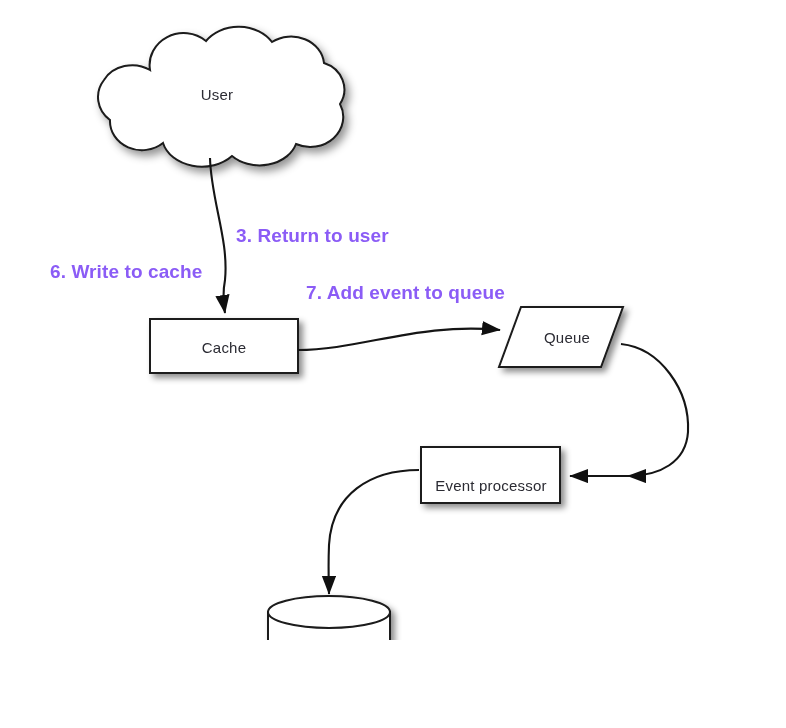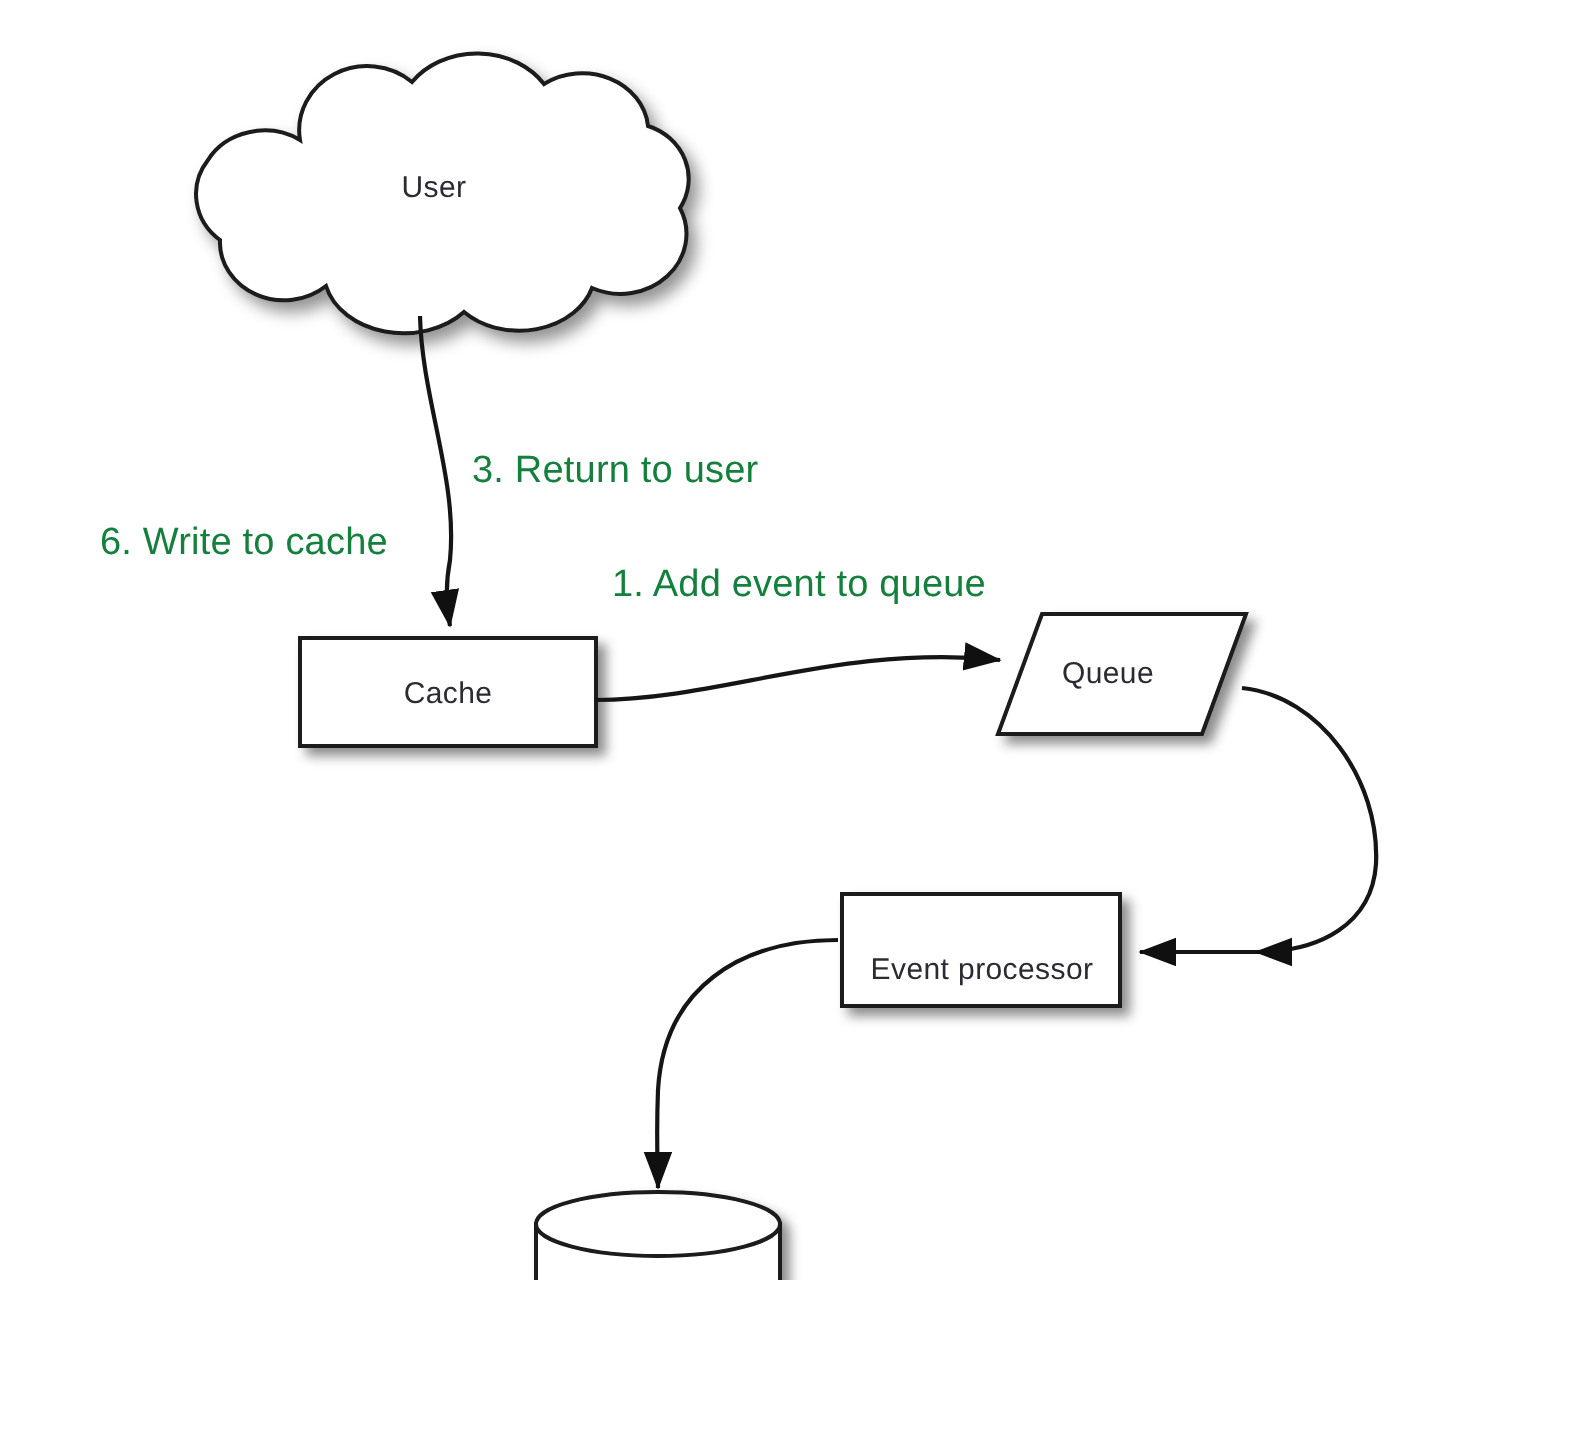--- a/index.html
+++ b/index.html
@@ -28,24 +28,25 @@
     position: absolute;
     color: #2b2b33;
     font-size: 15px;
     letter-spacing: 0.2px;
     white-space: nowrap;
     transform: translate(-50%, -50%);
     text-align: center;
   }
   .step-label {
     position: absolute;
-    color: #15803d;
+    color: #8b5cf6;
     font-size: 19px;
     letter-spacing: 0.1px;
     white-space: nowrap;
+    font-weight: bold;
   }
   .shape-stroke { stroke: #1a1a1a; stroke-width: 2; fill: #ffffff; }
   .edge { fill: none; stroke: #151515; stroke-width: 2.1; }
   .arrowfill { fill: #101010; }
 </style>
 </head>
 <body>
 
 <div id="canvas">
 
@@ -99,21 +100,21 @@
 
     <path class="edge" d="M 621 344 C 660 348, 690 390, 688 432 C 686 462, 660 476, 628 476" marker-end="url(#arrowhead)"></path>
 
     <path class="edge" d="M 628 476 L 570 476" marker-end="url(#arrowhead)"></path>
 
     <path class="edge" d="M 419 470 C 370 470, 332 494, 329 545 C 328 570, 329 585, 329 594" marker-end="url(#arrowhead)"></path>
   </svg>
 
   <div class="node-label" style="left:217px; top:94px;">User</div>
   <div class="node-label" style="left:224px; top:347px;">Cache</div>
-  <div class="node-label" style="left:554px; top:337px;">Queue</div>
+  <div class="node-label" style="left:567px; top:337px;">Queue</div>
   <div class="node-label" style="left:491px; top:485px;">Event processor</div>
   <div class="node-label" style="left:322px; top:654px;">DB</div>
 
   <div class="step-label" style="left:50px; top:261px;">6. Write to cache</div>
-  <div class="step-label" style="left:306px; top:282px;">1. Add event to queue</div>
+  <div class="step-label" style="left:306px; top:282px;">7. Add event to queue</div>
   <div class="step-label" style="left:236px; top:225px;">3. Return to user</div>
 
 </div>
 
 </body></html>

